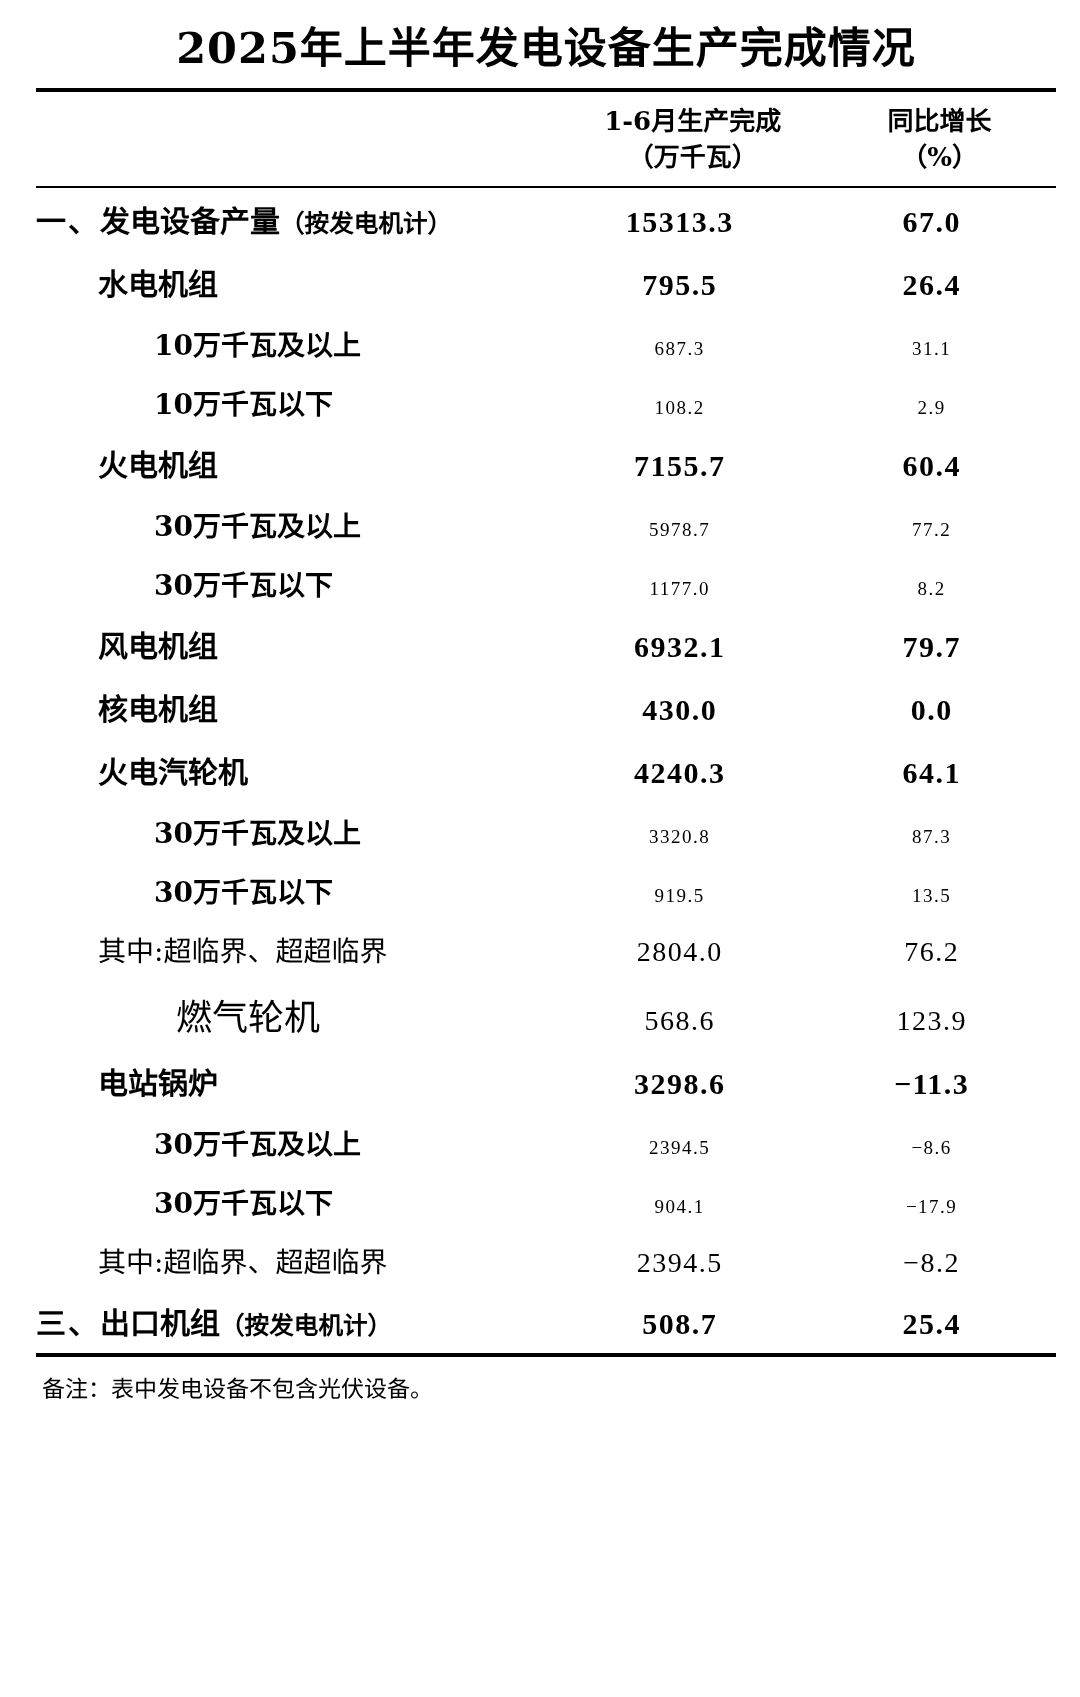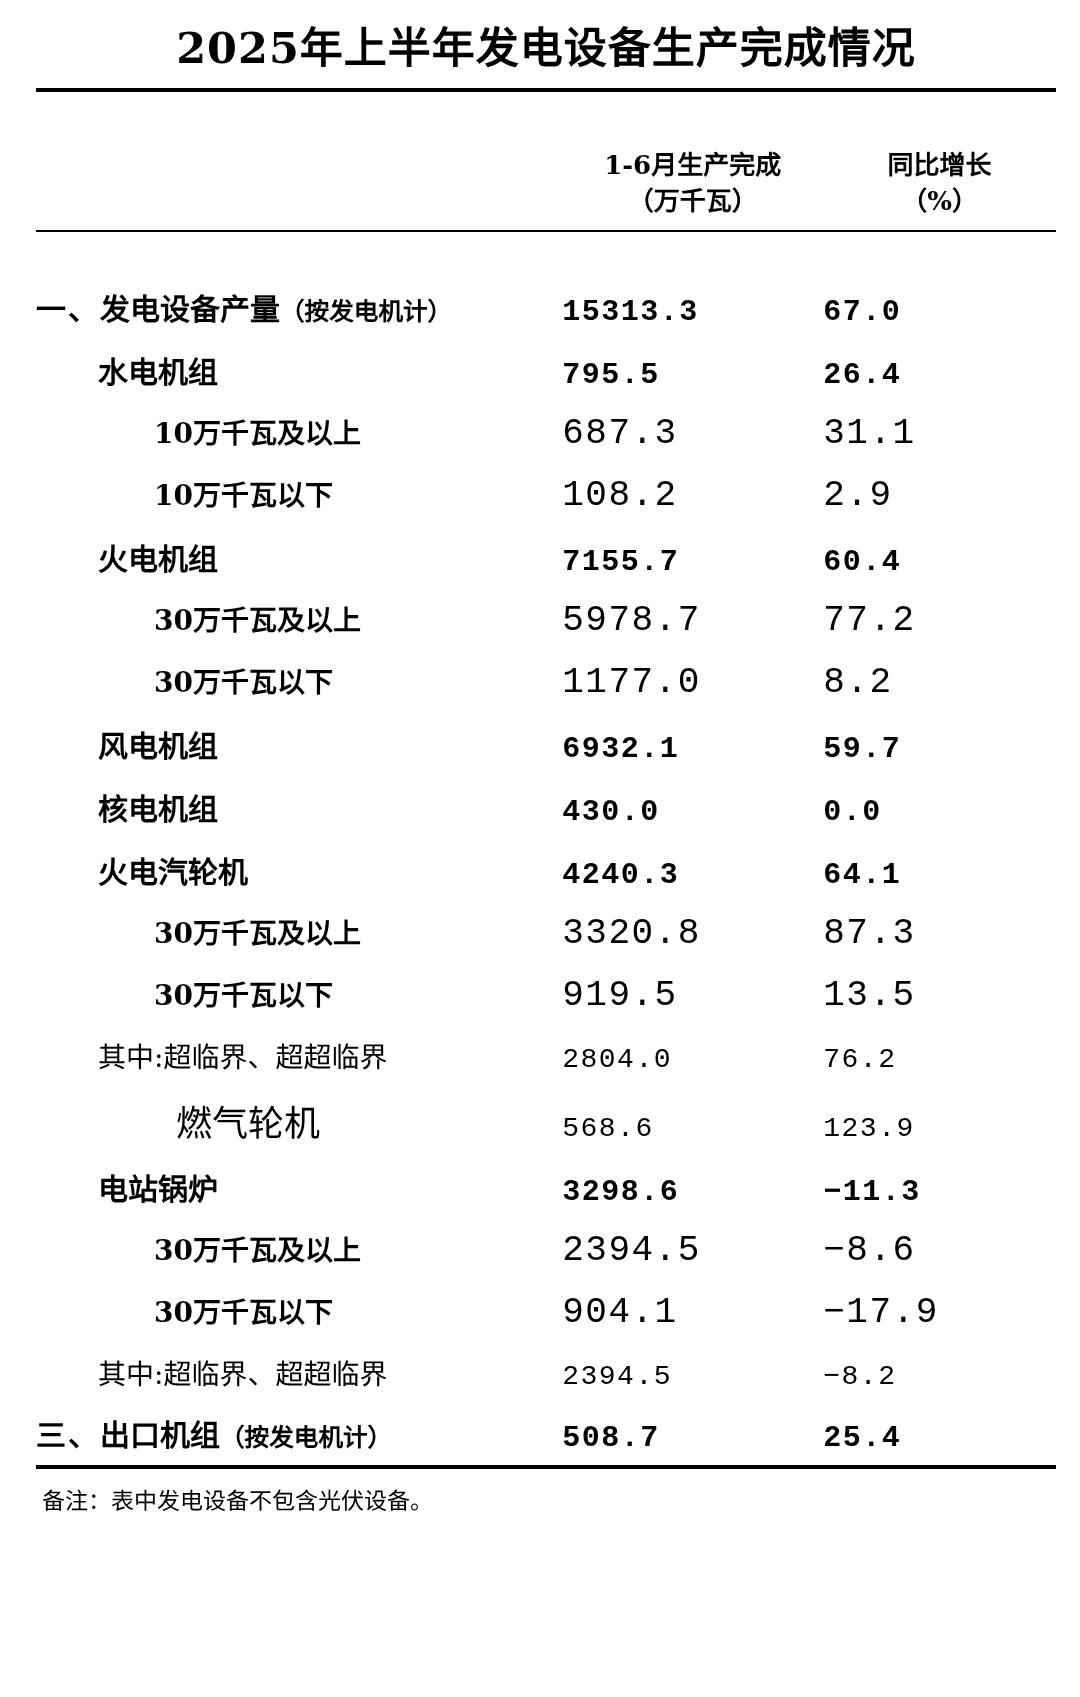--- a/index.html
+++ b/index.html
@@ -42,21 +42,20 @@
   .rule-thin {
     border-top: 2.5px solid #000;
     margin: 0;
   }
 
   
   table.data {
     width: 100%;
     border-collapse: collapse;
     table-layout: fixed;
-    margin-top: 44px;
   }
   table.data col.c-label  { width: 520px; }
   table.data col.c-value  { width: 258px; }
   table.data col.c-growth { width: 230px; }
 
   thead th {
     font-weight: 700;
     font-size: 26px;
     line-height: 1.38;
     padding: 12px 0 10px 0;
@@ -68,39 +67,39 @@
   thead th .l2 { display: block; }
 
   tbody td {
     font-size: 29px;
     padding: 9.5px 0;
     vertical-align: baseline;
     white-space: nowrap;
   }
   td.label { text-align: left; }
   td.value, td.growth {
-    text-align: left;
-    font-family: Liberation Mono, monospace;
+    text-align: center;
+    font-family: Liberation Serif, serif;
     letter-spacing: 1.5px;
   }
   td.value { padding-right: 26px; }
   td.growth { padding-right: 16px; }
 
   
   tr.lvl-major td.label { font-weight: 700; font-size: 30px; }
   tr.lvl-major td.value,
   tr.lvl-major td.growth { font-weight: 700; font-size: 30px; }
 
   tr.lvl-sub td.label { font-weight: 700; font-size: 30px; padding-left: 62px; }
   tr.lvl-sub td.value,
   tr.lvl-sub td.growth { font-weight: 700; font-size: 30px; }
 
   tr.lvl-detail td.label { font-weight: 700; font-size: 28px; padding-left: 118px; }
   tr.lvl-detail td.value,
-  tr.lvl-detail td.growth { font-weight: 400; font-size: 36px; }
+  tr.lvl-detail td.growth { font-weight: 400; font-size: 19px; }
 
   tr.lvl-note td.label { font-weight: 400; font-size: 28px; padding-left: 62px; }
   tr.lvl-note td.value,
   tr.lvl-note td.growth { font-weight: 400; font-size: 28px; }
 
   tr.lvl-note2 td.label { font-weight: 400; font-size: 36px; padding-left: 140px; }
   tr.lvl-note2 td.value,
   tr.lvl-note2 td.growth { font-weight: 400; font-size: 28px; }
 
   .lbl-num { letter-spacing: 2px; }
@@ -183,21 +182,21 @@
           <td class="growth">77.2</td>
         </tr>
         <tr class="lvl-detail">
           <td class="label"><span>30万千瓦以下</span></td>
           <td class="value">1177.0</td>
           <td class="growth">8.2</td>
         </tr>
         <tr class="lvl-sub">
           <td class="label"><span>风电机组</span></td>
           <td class="value">6932.1</td>
-          <td class="growth">59.7</td>
+          <td class="growth">79.7</td>
         </tr>
         <tr class="lvl-sub">
           <td class="label"><span>核电机组</span></td>
           <td class="value">430.0</td>
           <td class="growth">0.0</td>
         </tr>
         <tr class="lvl-sub">
           <td class="label"><span>火电汽轮机</span></td>
           <td class="value">4240.3</td>
           <td class="growth">64.1</td>

